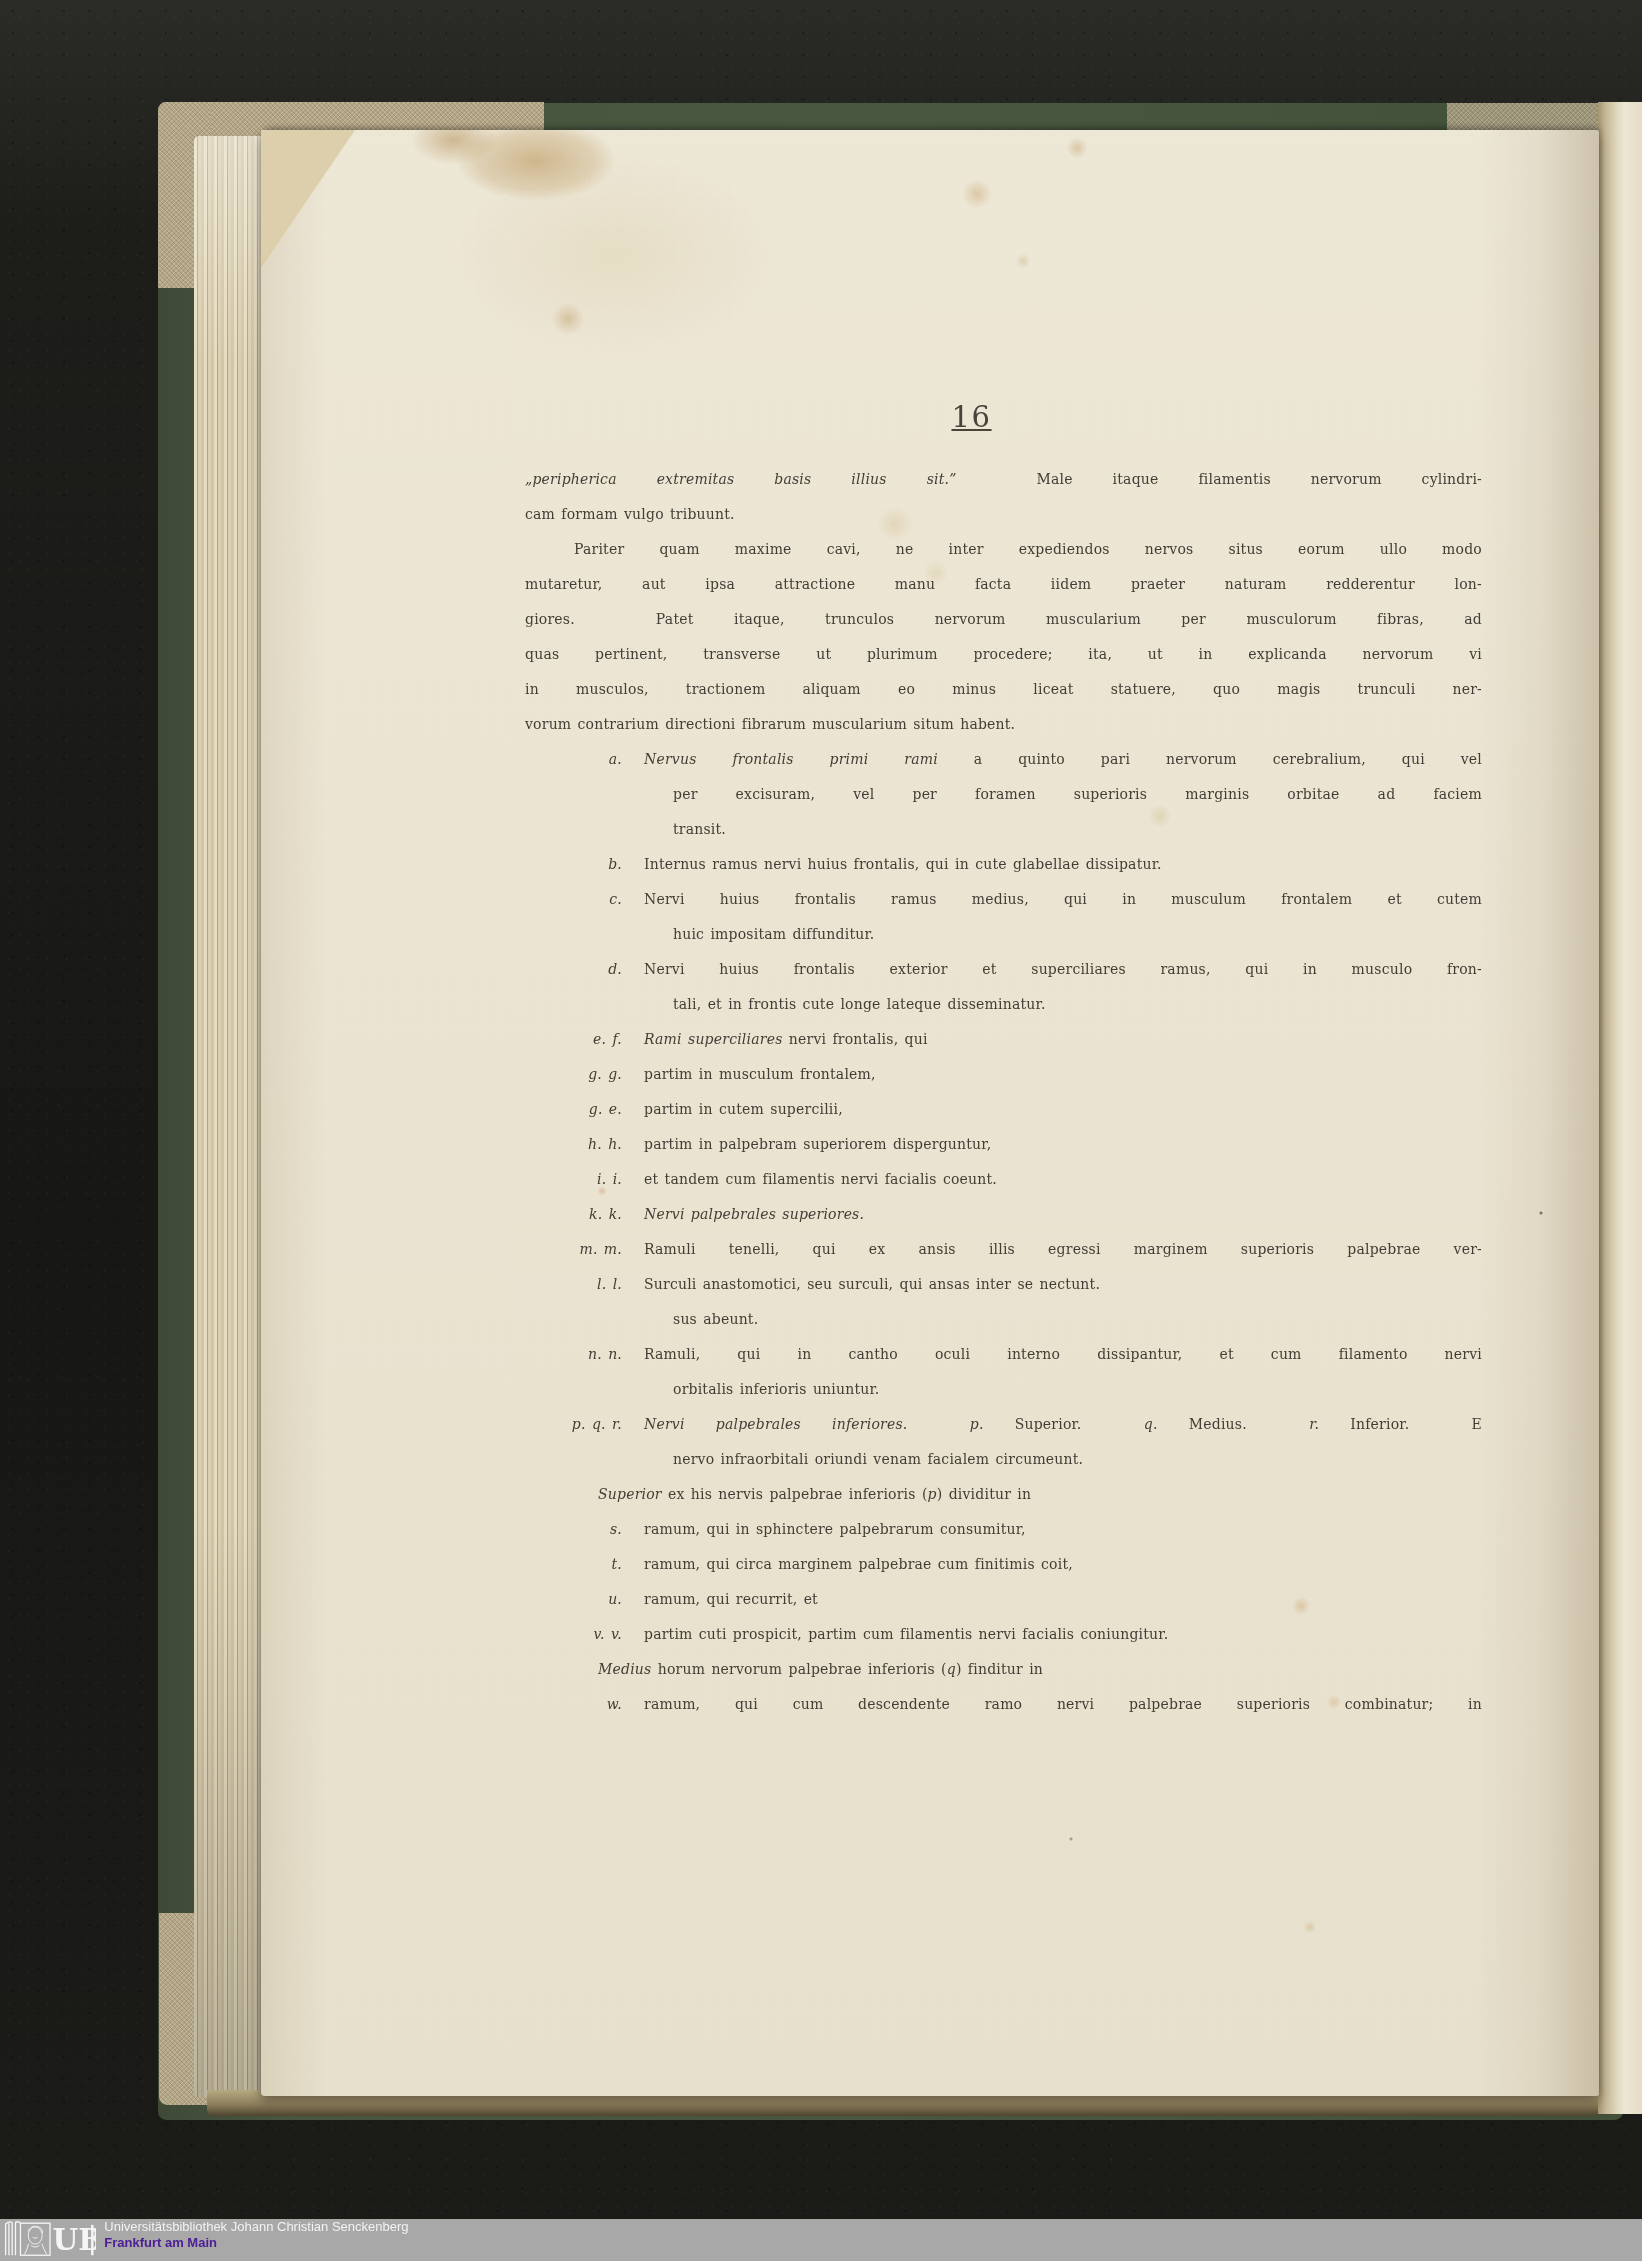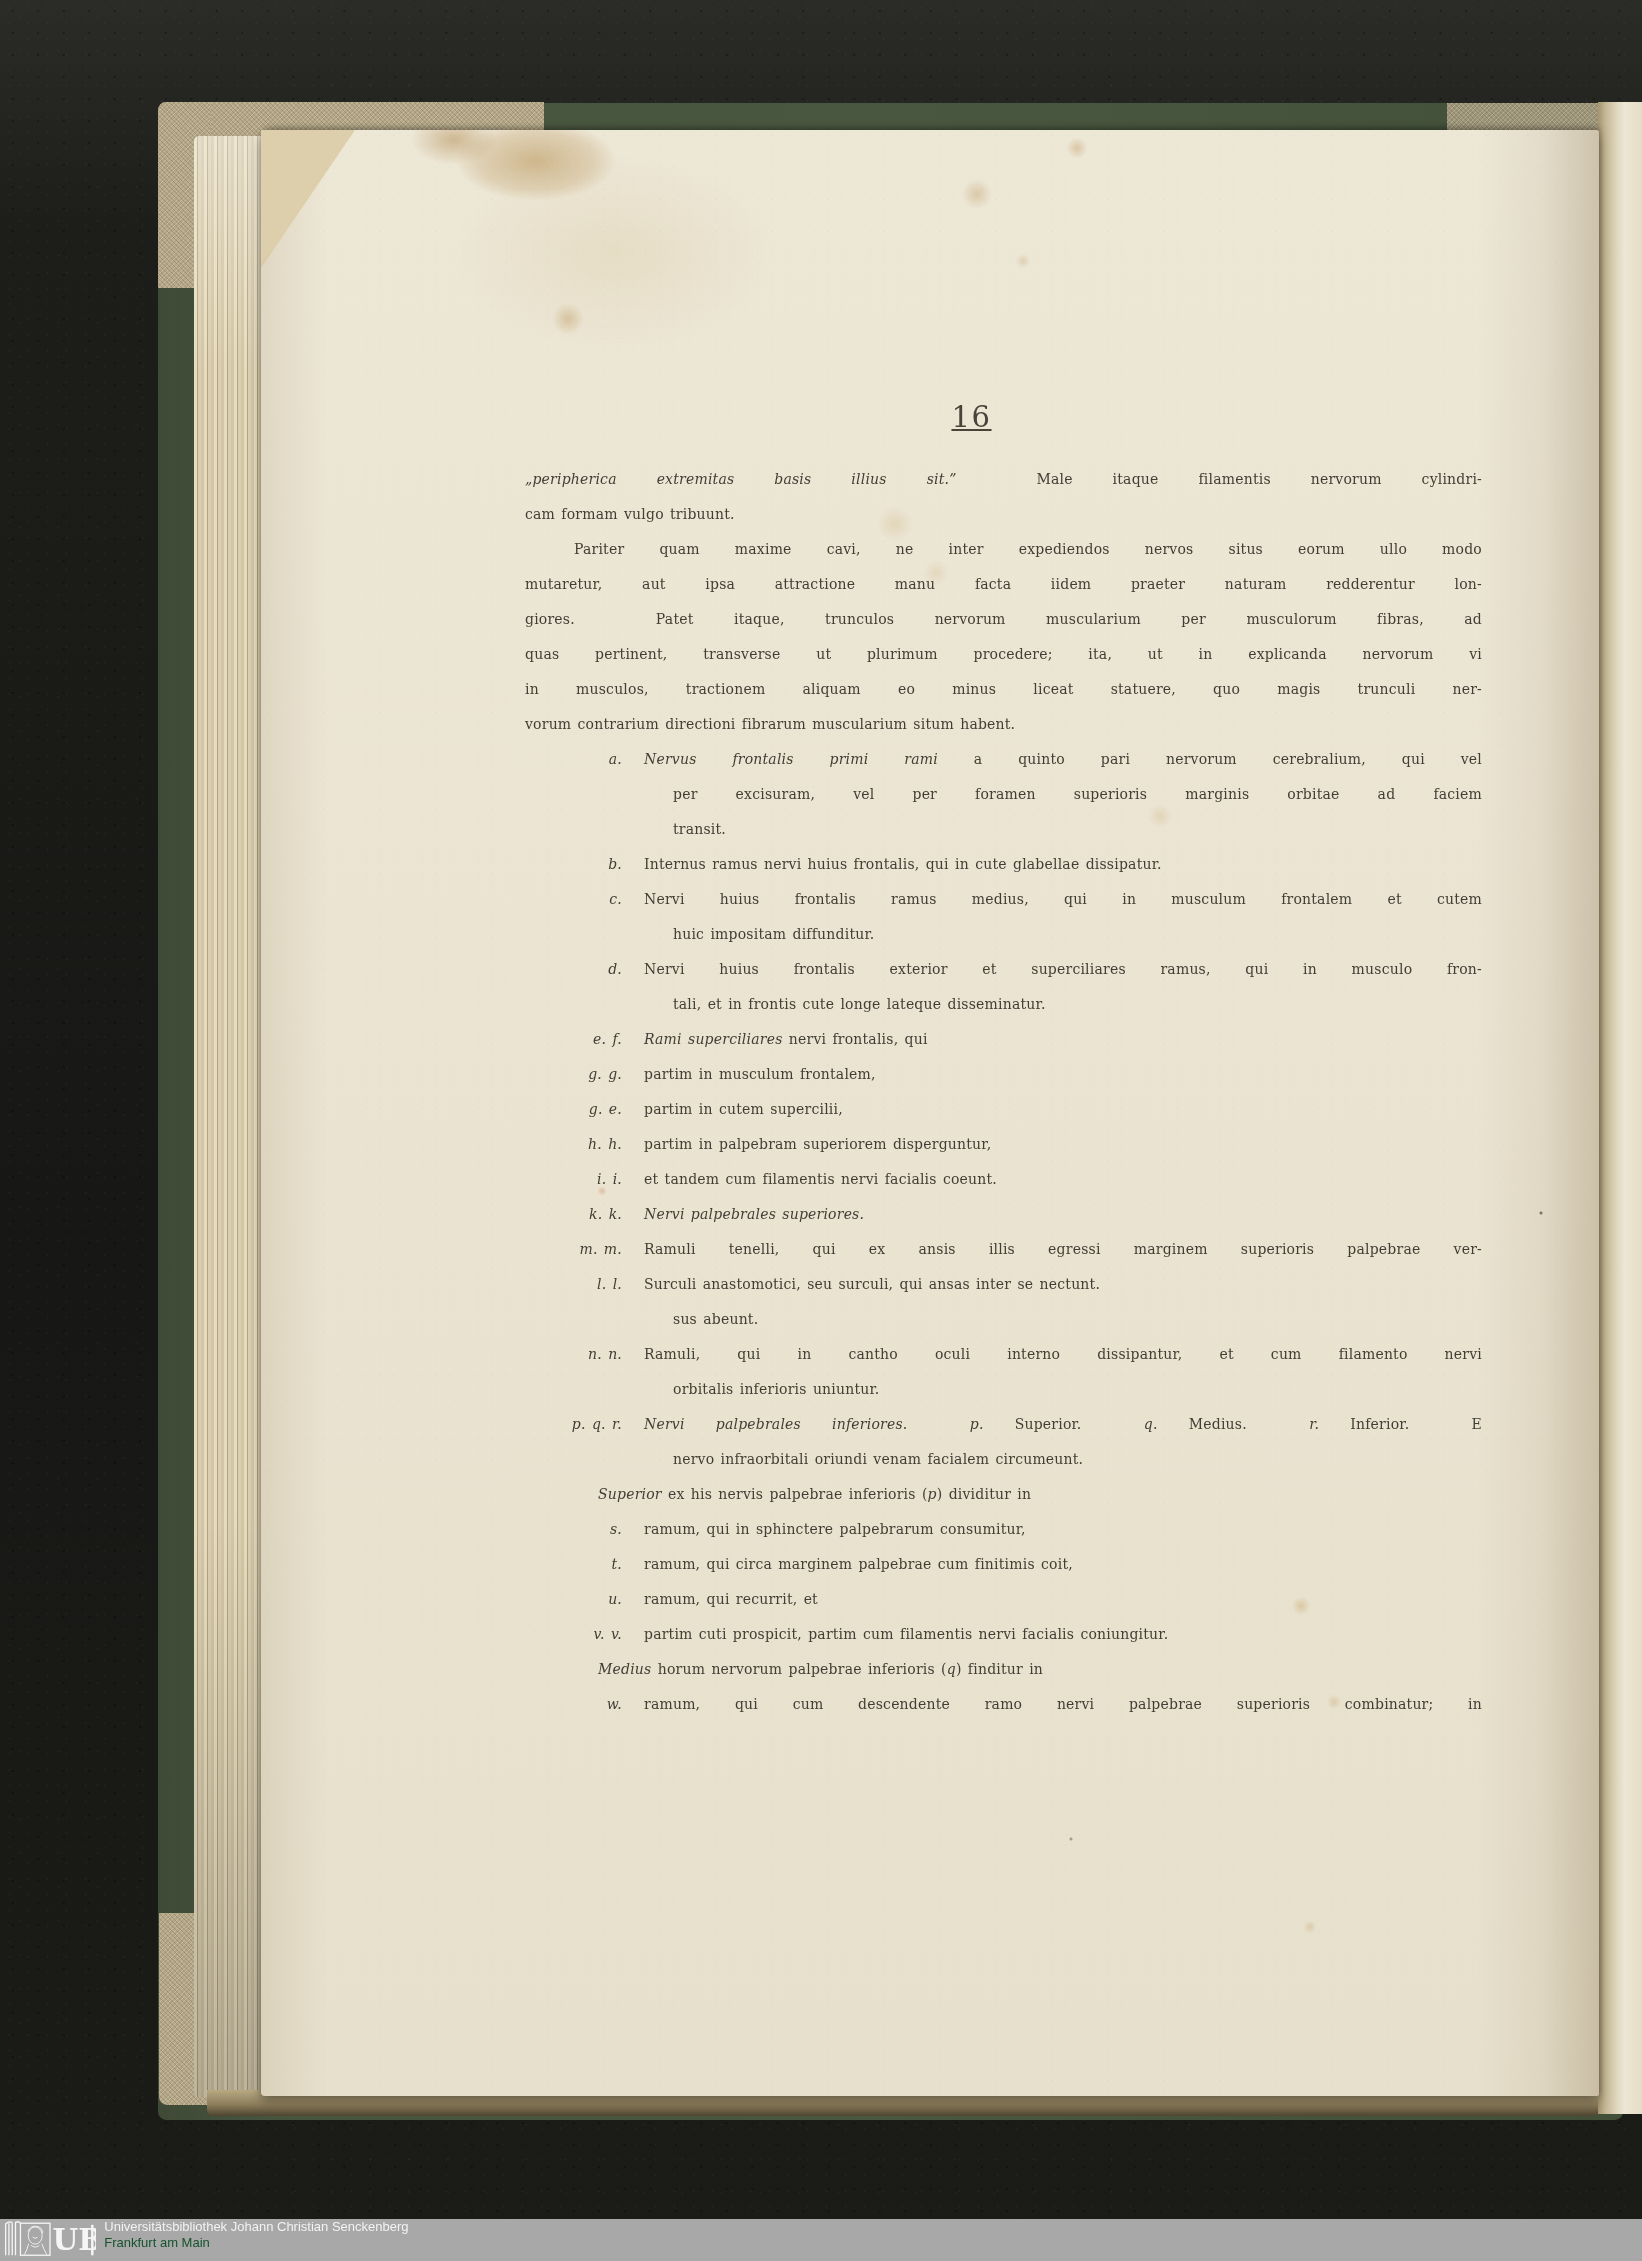--- a/index.html
+++ b/index.html
@@ -86,21 +86,21 @@
   .li{padding-left:119px;}
   .cont{padding-left:148px;}
   .j .tx{text-align:justify;text-align-last:justify;}
   .it{font-style:italic;}
   
   .bar{position:absolute;left:0;top:2219px;width:1642px;height:42px;background:#a8a8a8;
     display:flex;align-items:flex-start;}
   .bar .logo{margin-left:4.1px;flex:0 0 auto;}
   .bar .orgtext{margin-left:8.2px;color:#f2f2f2;
     font-family:"Liberation Sans","DejaVu Sans",sans-serif;font-size:13px;line-height:15.6px;}
-  .bar .orgtext .l2{color:#14532d;}
+  .bar .orgtext .l2{color:#4c1d95;font-weight:bold;}
 </style>
 </head>
 <body>
 
 <div class="scene">
 
   <div class="cover"></div>
   <div class="cloth cloth-tl-top"></div>
   <div class="cloth cloth-tl-side"></div>
   <div class="cloth cloth-bl-side"></div>

